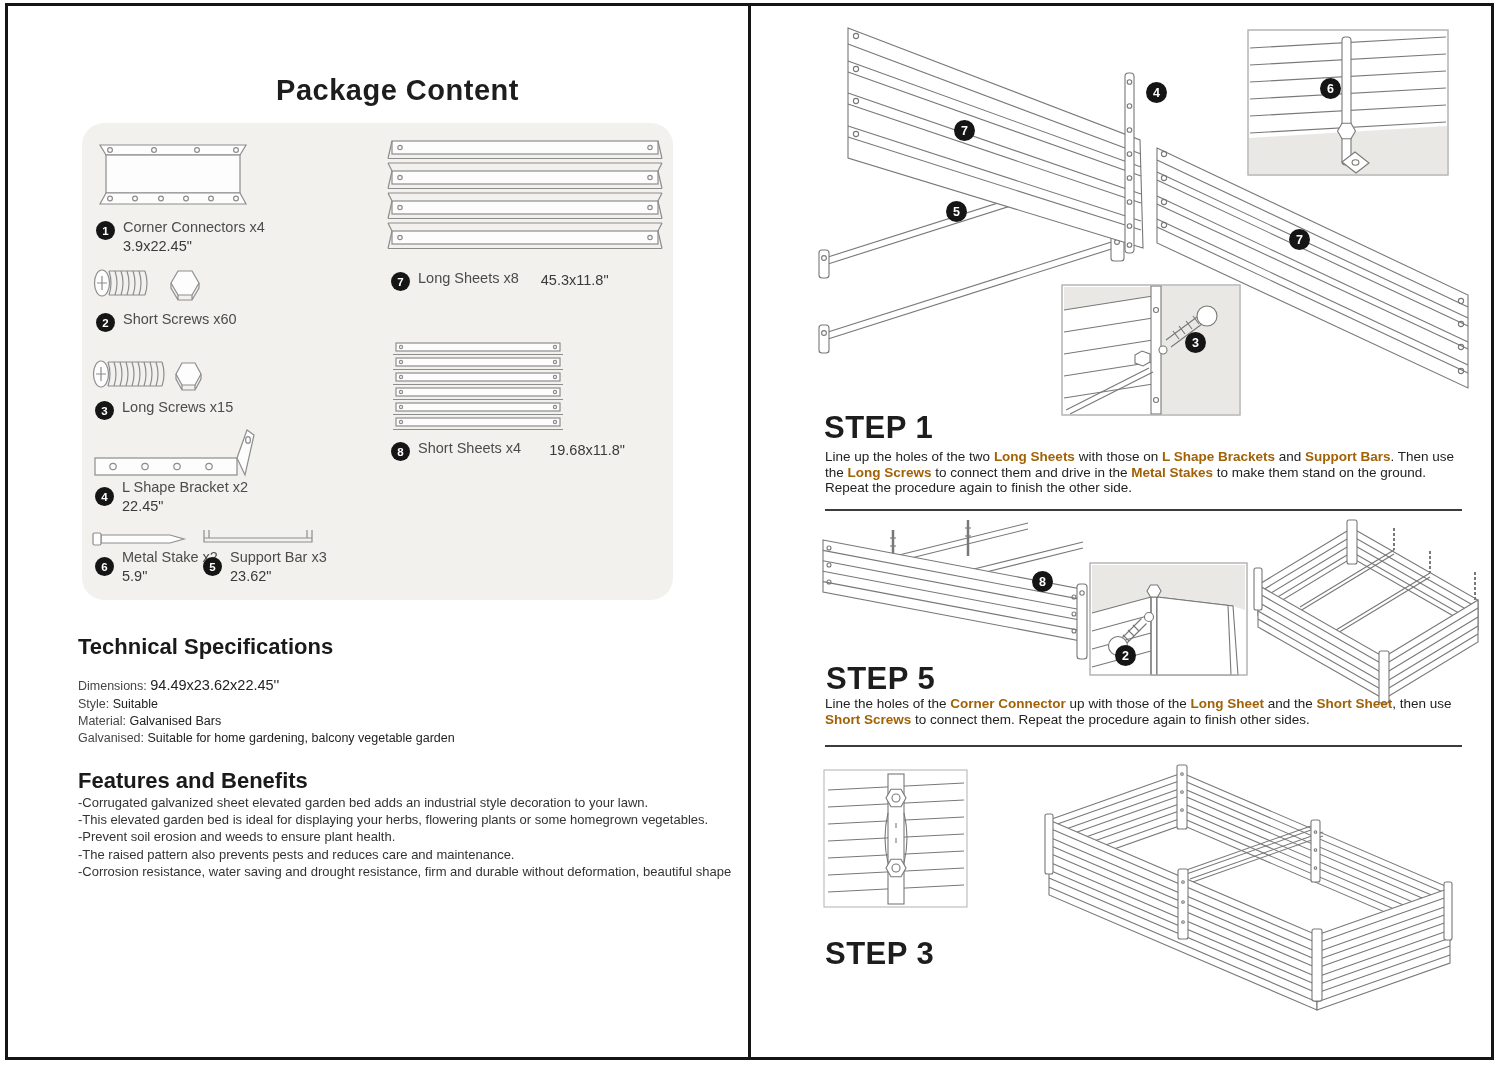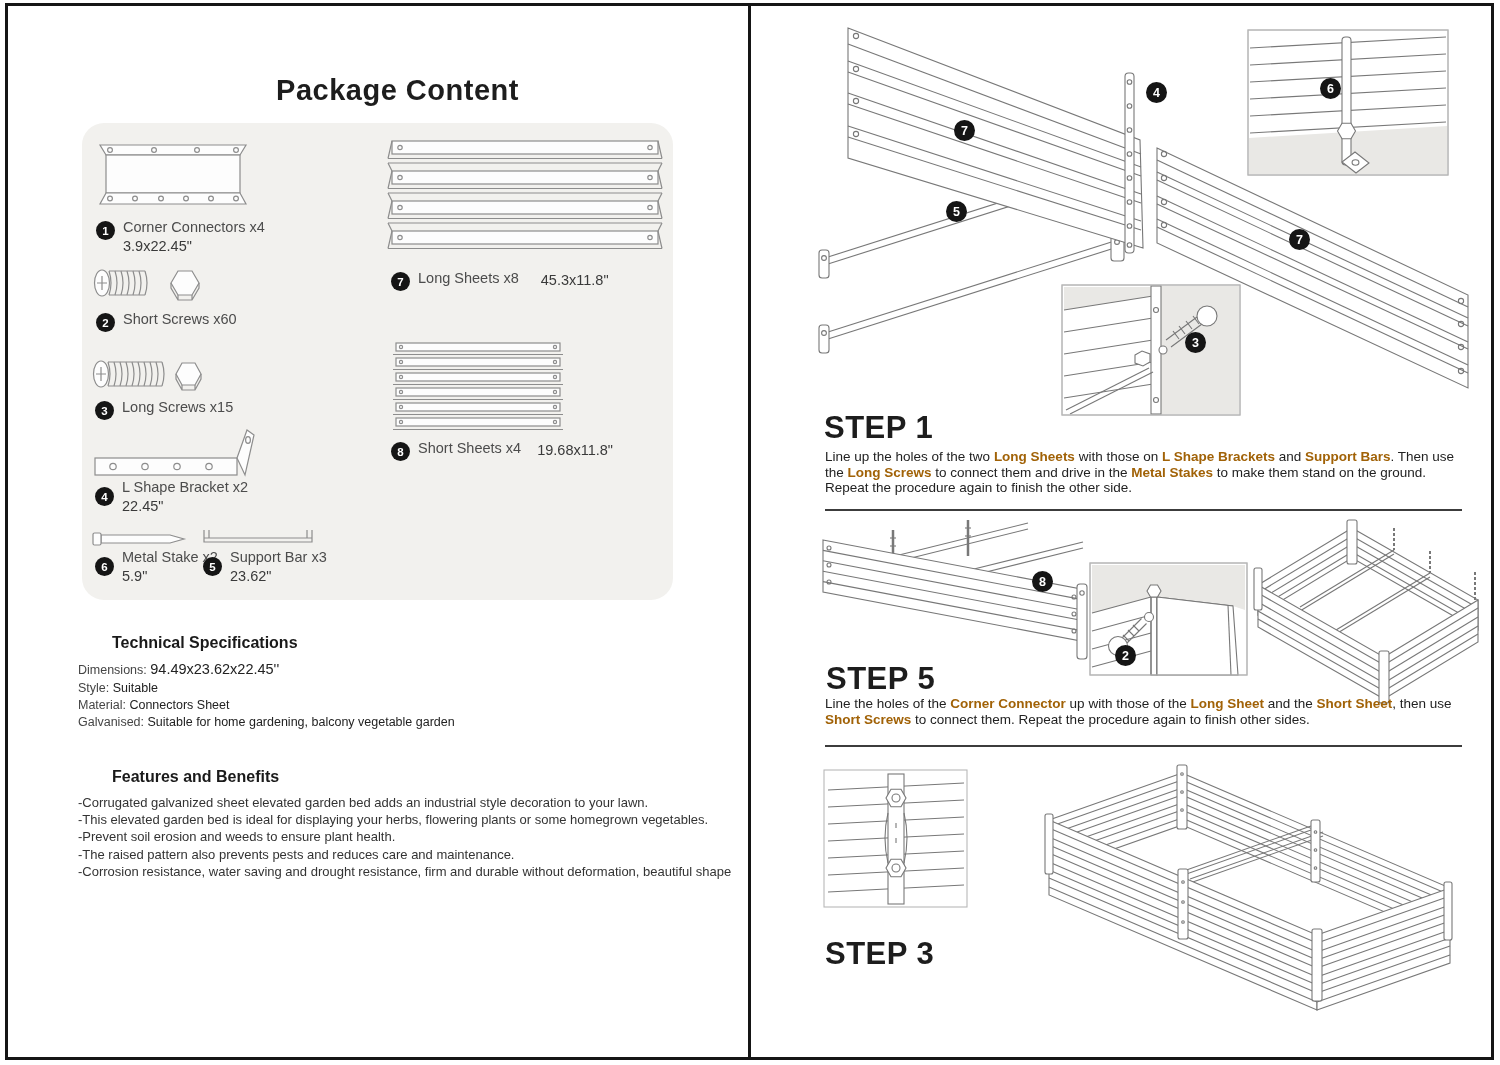--- a/index.html
+++ b/index.html
@@ -12,22 +12,22 @@
   .pc-title{position:absolute;left:230px;top:74px;width:335px;text-align:center;
             font-size:29px;font-weight:600;letter-spacing:.5px;color:#1d1d1d;}
   .panel{position:absolute;left:82px;top:123px;width:591px;height:477px;background:#f2f1ee;border-radius:22px;}
   .part{position:absolute;display:flex;gap:8px;align-items:flex-start;}
   .badge{flex:0 0 auto;width:19px;height:19px;border-radius:50%;background:#151515;color:#fff;
          font-size:11.5px;font-weight:700;display:flex;align-items:center;justify-content:center;margin-top:2px;}
   .badge.mid{margin-top:8px;}
   .plabel{font-size:14.5px;color:#4c4c4c;line-height:17px;}
   .psize{font-size:14.5px;color:#3a3a3a;line-height:20px;}
   .inline-part .ptext{display:flex;gap:22px;}
-  .sec-title{position:absolute;font-size:16px;font-weight:600;color:#1a1a1a;margin-left:34px;}
-  .spec-line{position:absolute;left:78px;font-size:12.5px;color:#454545;}
+  .sec-title{position:absolute;font-size:22px;font-weight:600;color:#1a1a1a;}
+  .spec-line{position:absolute;left:78px;font-size:12.5px;color:#454545;margin-top:16px;}
   .spec-line .val{font-size:12.5px;color:#222;}
   .spec-line.dim .val{font-size:14.5px;}
   .feat-item{position:absolute;left:78px;font-size:13px;color:#333;}
 
   
   .step-title{position:absolute;font-size:31px;font-weight:600;letter-spacing:.5px;color:#1d1d1d;}
   .step-body{position:absolute;width:646px;font-size:13.5px;line-height:15.5px;color:#222;}
   .step-body b{color:#a16207;}
   .hdivider{position:absolute;height:2px;background:#3c3c3c;}
   .co{position:absolute;width:21px;height:21px;border-radius:50%;background:#151515;color:#fff;
@@ -230,33 +230,33 @@
       <g>
           <rect x="4" y="76" width="164" height="8" fill="#fdfdfd"></rect>
           <circle cx="9" cy="80" r="1.6"></circle>
           <circle cx="163" cy="80" r="1.6"></circle>
           <line x1="1" y1="87.5" x2="171" y2="87.5"></line>
         </g>
     </g>
   </svg>
   <div class="part inline-part" style="left:391px;top:440px">
     <div class="badge">8</div>
-    <div class="ptext" style="gap:16px">
+    <div class="ptext" style="gap:28px">
         <div class="plabel">Short Sheets x4</div>
          <div class="psize">19.68x11.8"</div>
       </div>
   </div>
 
   <div class="sec-title" style="left:78px;top:634px">Technical Specifications</div>
   <div class="spec-line dim" style="top:661px">
     <span>Dimensions:</span> <span class="val">94.49x23.62x22.45''</span></div>
   <div class="spec-line" style="top:681px">
     <span>Style:</span> <span class="val">Suitable</span></div>
   <div class="spec-line" style="top:698px">
-    <span>Material:</span> <span class="val">Connectors Sheet</span></div>
+    <span>Material:</span> <span class="val">Galvanised Bars</span></div>
   <div class="spec-line" style="top:715px">
     <span>Galvanised:</span> <span class="val">Suitable for home gardening, balcony vegetable garden</span></div>
 
   <div class="sec-title" style="left:78px;top:768px">Features and Benefits</div>
   <div class="feat-item" style="top:795px">-Corrugated galvanized sheet elevated garden bed adds an industrial style decoration to your lawn.</div>
   <div class="feat-item" style="top:812px">-This elevated garden bed is ideal for displaying your herbs, flowering plants or some homegrown vegetables.</div>
   <div class="feat-item" style="top:829px">-Prevent soil erosion and weeds to ensure plant health.</div>
   <div class="feat-item" style="top:864px">-Corrosion resistance, water saving and drought resistance, firm and durable without deformation, beautiful shape</div>
   <div class="feat-item" style="top:847px">-The raised pattern also prevents pests and reduces care and maintenance.</div>
 

